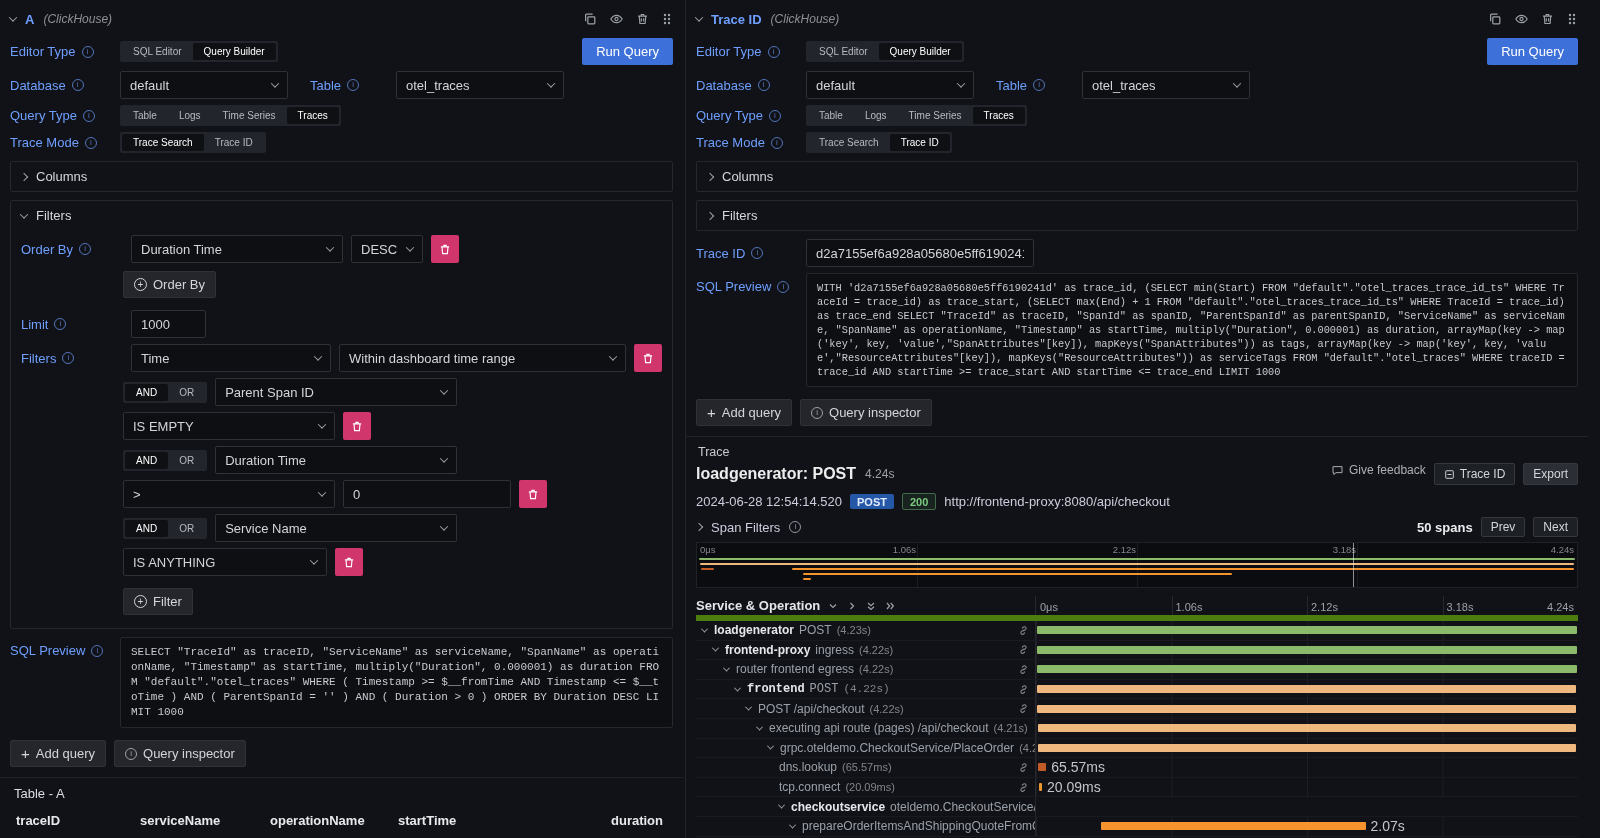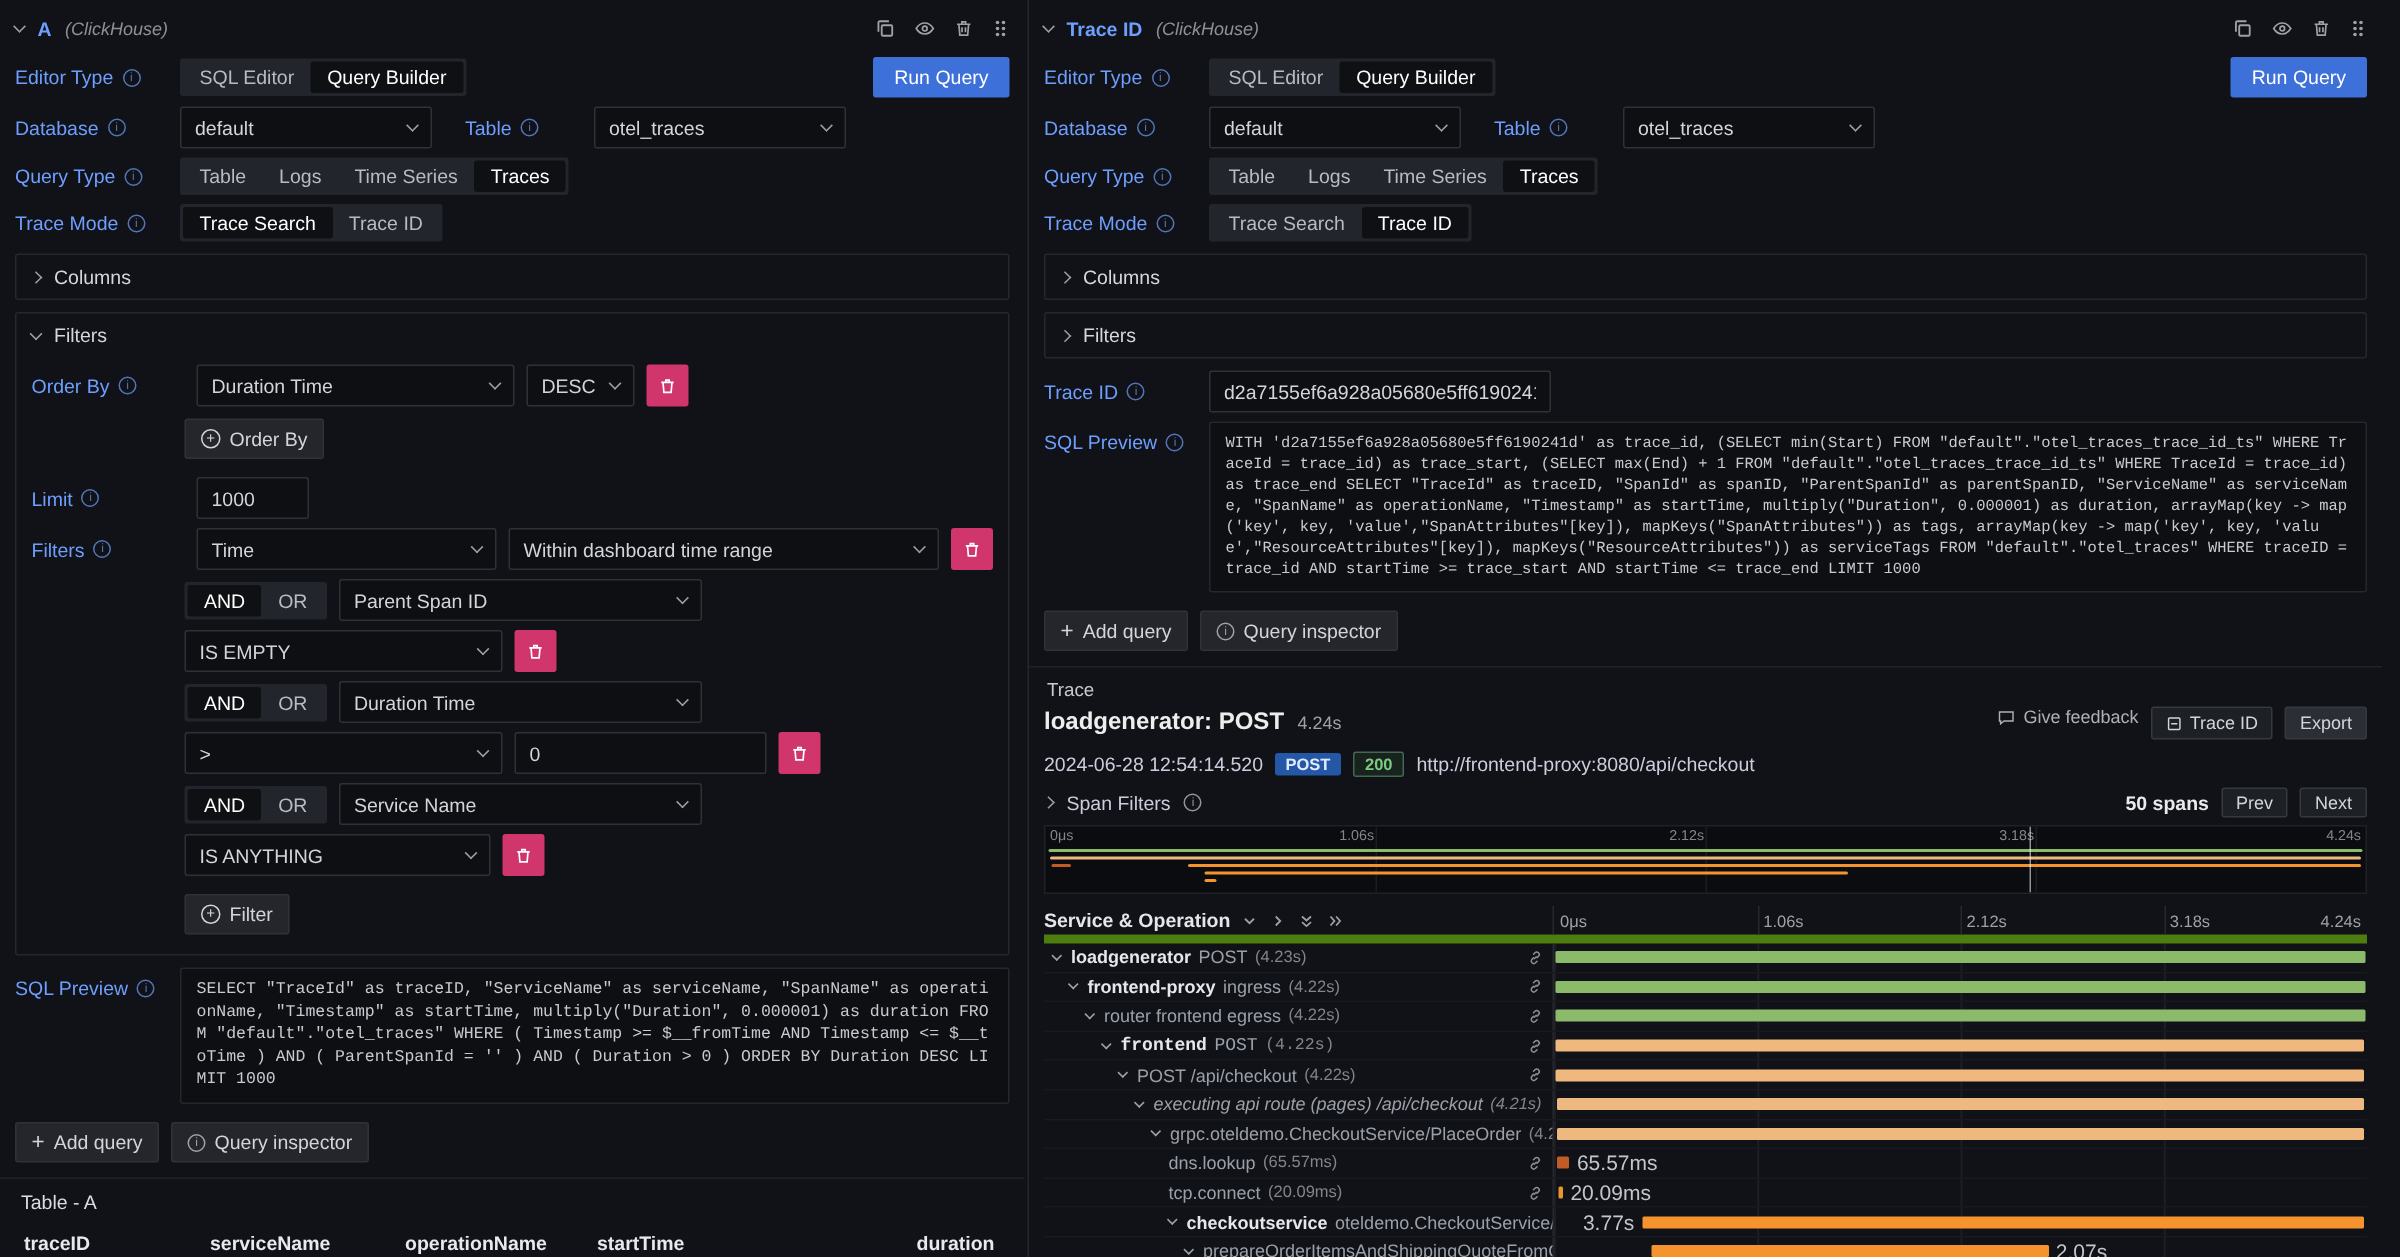--- a/index.html
+++ b/index.html
@@ -23,21 +23,21 @@
   .chev.right{transform:rotate(-45deg)}
 
   
   .frow{display:flex;align-items:center;margin:6px 0;gap:8px}
   .flabel{display:flex;align-items:center;width:102px;min-width:102px;color:#6e9fff;font-size:13px}
   .flabel.w80{width:78px;min-width:78px}
   .info{width:12px;height:12px;min-width:12px;border:1px solid currentColor;border-radius:50%;font-size:8px;line-height:10px;text-align:center;display:inline-block;opacity:.7;font-style:normal;margin-left:6px}
   .dd{display:flex;align-items:center;justify-content:space-between;gap:8px;height:28px;background:#0d0f13;border:1px solid #2c3235;border-radius:2px;padding:0 9px;color:#d4d5d9;font-size:13px;cursor:pointer;white-space:nowrap;overflow:hidden}
   .in{height:28px;background:#0d0f13;border:1px solid #2c3235;border-radius:2px;padding:0 9px;color:#d4d5d9;font-size:13px;font-family:"Liberation Sans",sans-serif;outline:none}
   .seg{display:inline-flex;background:#22252b;border-radius:2px;padding:2px}
-  .seg span{padding:3px 11px;font-size:13px;color:#b8bbc0;border-radius:2px;display:flex;align-items:center;cursor:pointer;white-space:nowrap}
+  .seg span{padding:3px 11px;font-size:10px;color:#b8bbc0;border-radius:2px;display:flex;align-items:center;cursor:pointer;white-space:nowrap}
   .seg span.active{background:#0e1013;color:#fff;font-weight:500}
   .btn{display:inline-flex;align-items:center;gap:6px;border-radius:2px;font-size:13px;cursor:pointer;border:none;font-family:"Liberation Sans",sans-serif}
   .btn.primary{background:#3d71d9;color:#fff;padding:6px 14px;font-weight:500}
   .btn.sec{background:#24262c;color:#d4d5d9;padding:5px 10px;border:1px solid #2f3237}
   .btn.danger{background:#d0356b;width:28px;height:28px;min-width:28px;justify-content:center;padding:0;color:#fff}
   .pluscirc{width:13px;height:13px;border:1px solid currentColor;border-radius:50%;font-size:10px;line-height:11px;text-align:center;display:inline-block}
 
   .section{border:1px solid #24272c;border-radius:2px;margin:8px 0;padding:7px 10px}
   .shead{display:flex;align-items:center;gap:9px;color:#d6d7db;font-size:13px;cursor:pointer}
   .addbtn{margin:2px 0 6px 102px}
@@ -692,21 +692,21 @@
                 <path d="M9.5 12l-2.2 2.2a3.6 3.6 0 0 0 5.1 5.1l2.2-2.2"></path>
                 <path d="M14.5 12l2.2-2.2a3.6 3.6 0 0 0-5.1-5.1L9.4 6.9"></path>
               </svg>
             </span>
           </div>
           <div class="sbar">
             <div class="bar" style="left: 0.25%; width: 99.4%; background: rgb(238, 184, 127);"></div>
           </div>
         </div>
         <div class="srow">
-          <div class="sname" style="padding-left: 61px; font-style: italic;">
+          <div class="sname" style="padding-left: 61px;">
             <span class="chev"></span>
             <span class="sop">executing api route (pages) /api/checkout</span>
             <span class="sdur">(4.21s)</span>
             <span class="slink">
               <svg width="11" height="11" viewBox="0 0 24 24" fill="none" stroke="currentColor" stroke-width="2.2" stroke-linecap="round">
                 <path d="M10.5 13.5l3-3"></path>
                 <path d="M9.5 12l-2.2 2.2a3.6 3.6 0 0 0 5.1 5.1l2.2-2.2"></path>
                 <path d="M14.5 12l2.2-2.2a3.6 3.6 0 0 0-5.1-5.1L9.4 6.9"></path>
               </svg>
             </span>
@@ -758,24 +758,20 @@
             <div class="bar" style="left: 0.5%; width: 0.6%; background: rgb(232, 150, 46);"></div>
             <span class="blab" style="left: 1.1%; margin-left: 5px;">20.09ms</span>
           </div>
         </div>
         <div class="srow">
           <div class="sname" style="padding-left: 83px;">
             <span class="chev"></span>
             <span class="ssvc">checkoutservice</span>
             <span class="sop">oteldemo.CheckoutService/PlaceOrder</span>
           </div>
-          <div class="sbar">
-            <div class="bar" style="left: 10.8%; width: 88.9%; background: rgb(245, 147, 46);"></div>
-            <span class="blab" style="right: 89.2%; margin-right: 5px;">3.77s</span>
-          </div>
         </div>
         <div class="srow">
           <div class="sname" style="padding-left: 94px;">
             <span class="chev"></span>
             <span class="sop">prepareOrderItemsAndShippingQuoteFromCart</span>
           </div>
           <div class="sbar">
             <div class="bar" style="left: 12%; width: 48.8%; background: rgb(245, 147, 46);"></div>
             <span class="blab" style="left: 60.8%; margin-left: 5px;">2.07s</span>
           </div>

